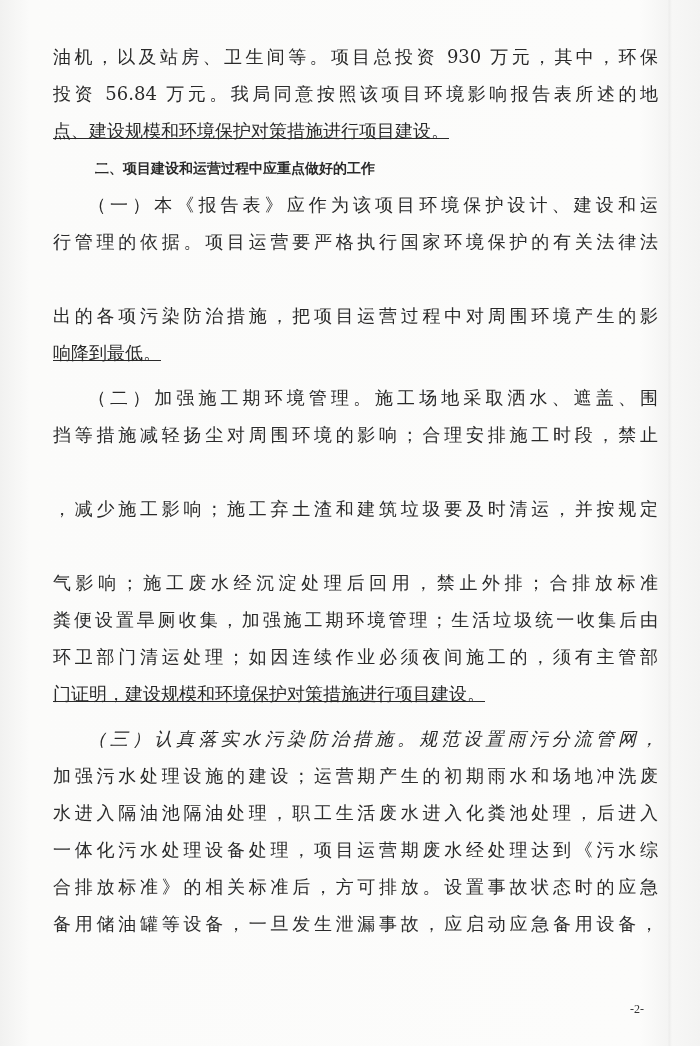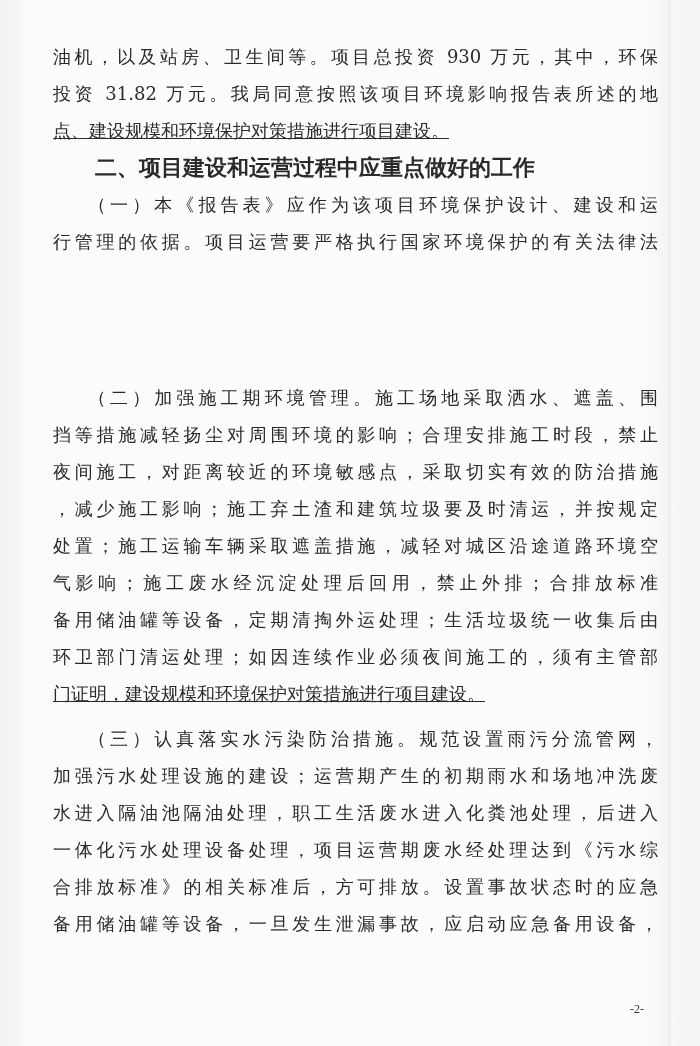--- a/index.html
+++ b/index.html
@@ -17,49 +17,49 @@
     .line {
       position: absolute; left: 53px; width: 605px;
       font-size: 18px; line-height: 24px; height: 24px;
       white-space: nowrap;
       text-align: justify; text-align-last: justify;
       letter-spacing: 0px;
     }
     .line.last { text-align-last: left; text-decoration: underline; }
     .heading {
       font-family: "DejaVu Sans", "Liberation Sans", sans-serif;
-      font-weight: bold; font-size: 22px;
+      font-weight: bold; font-size: 14px;
       text-align-last: left;
     }
     .page-number {
       position: absolute; left: 630px; top: 1002px;
       font-size: 12px; color: #333;
       font-family: "Liberation Serif", serif;
     }
   </style>
 </head>
 <body>
 
 <div class="page">
   <div class="line" style="top:45px">油机，以及站房、卫生间等。项目总投资 930 万元，其中，环保</div>
-  <div class="line" style="top:82px">投资 31.82 万元。我局同意按照该项目环境影响报告表所述的地</div>
+  <div class="line" style="top:82px">投资 56.84 万元。我局同意按照该项目环境影响报告表所述的地</div>
   <div class="line last" style="top:119px">点、建设规模和环境保护对策措施进行项目建设。</div>
   <div class="line heading" style="top:156px; left:95px; width:470px;">二、项目建设和运营过程中应重点做好的工作</div>
   <div class="line" style="top:193px; left:88px; width:570px;">（一）本《报告表》应作为该项目环境保护设计、建设和运</div>
   <div class="line" style="top:230px">行管理的依据。项目运营要严格执行国家环境保护的有关法律法</div>
+  <div class="line" style="top:304px">出的各项污染防治措施，把项目运营过程中对周围环境产生的影</div>
+  <div class="line last" style="top:341px">响降到最低。</div>
   <div class="line" style="top:386px; left:88px; width:570px;">（二）加强施工期环境管理。施工场地采取洒水、遮盖、围</div>
   <div class="line" style="top:423px">挡等措施减轻扬尘对周围环境的影响；合理安排施工时段，禁止</div>
-  <div class="line" style="top:460px">夜间施工，对距离较近的环境敏感点，采取切实有效的防治措施</div>
   <div class="line" style="top:497px">，减少施工影响；施工弃土渣和建筑垃圾要及时清运，并按规定</div>
-  <div class="line" style="top:534px">处置；施工运输车辆采取遮盖措施，减轻对城区沿途道路环境空</div>
   <div class="line" style="top:571px">气影响；施工废水经沉淀处理后回用，禁止外排；合排放标准</div>
-  <div class="line" style="top:608px">备用储油罐等设备，定期清掏外运处理；生活垃圾统一收集后由</div>
+  <div class="line" style="top:608px">粪便设置旱厕收集，加强施工期环境管理；生活垃圾统一收集后由</div>
   <div class="line" style="top:645px">环卫部门清运处理；如因连续作业必须夜间施工的，须有主管部</div>
   <div class="line last" style="top:682px">门证明，建设规模和环境保护对策措施进行项目建设。</div>
-  <div class="line" style="top:727px; left:88px; width:570px;">（三）认真落实水污染防治措施。规范设置雨污分流管网，</div>
+  <div class="line" style="top:727px; left:88px; width:570px;font-style:italic;">（三）认真落实水污染防治措施。规范设置雨污分流管网，</div>
   <div class="line" style="top:764px">加强污水处理设施的建设；运营期产生的初期雨水和场地冲洗废</div>
   <div class="line" style="top:801px">水进入隔油池隔油处理，职工生活废水进入化粪池处理，后进入</div>
   <div class="line" style="top:838px">一体化污水处理设备处理，项目运营期废水经处理达到《污水综</div>
   <div class="line" style="top:875px">合排放标准》的相关标准后，方可排放。设置事故状态时的应急</div>
   <div class="line" style="top:912px">备用储油罐等设备，一旦发生泄漏事故，应启动应急备用设备，</div>
 
   <div class="page-number">-2-</div>
 </div>
 
 </body></html>

